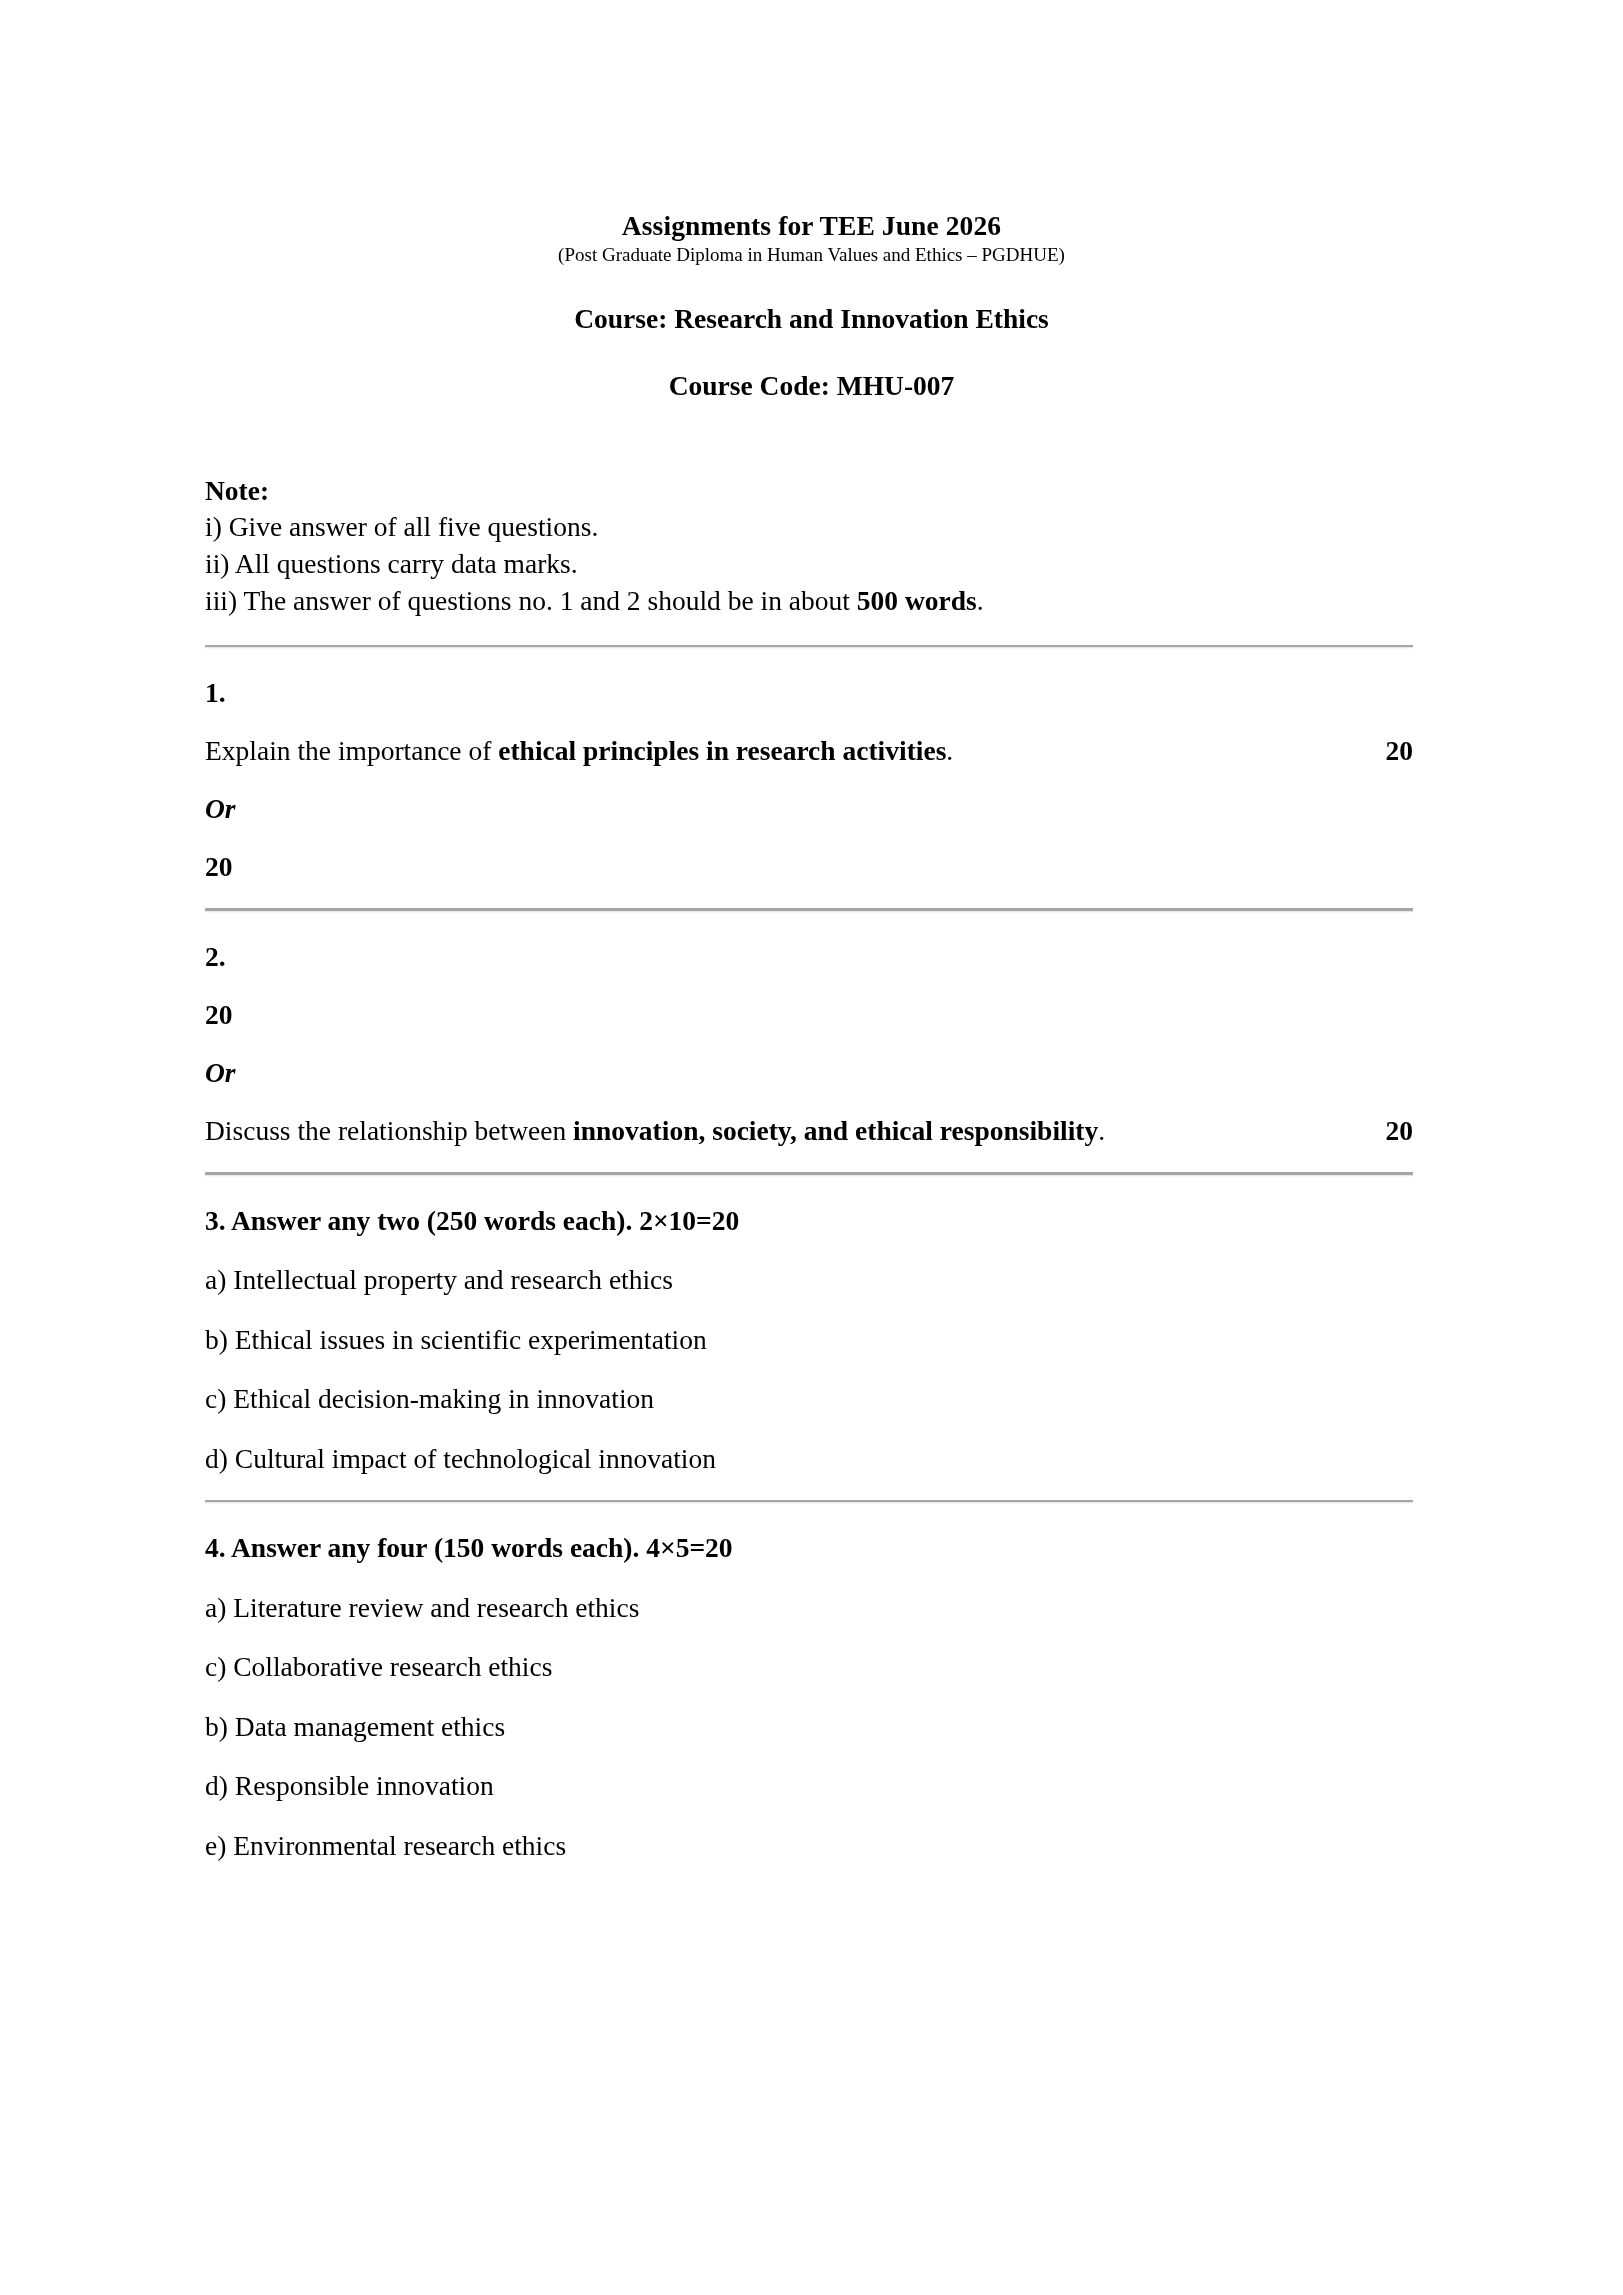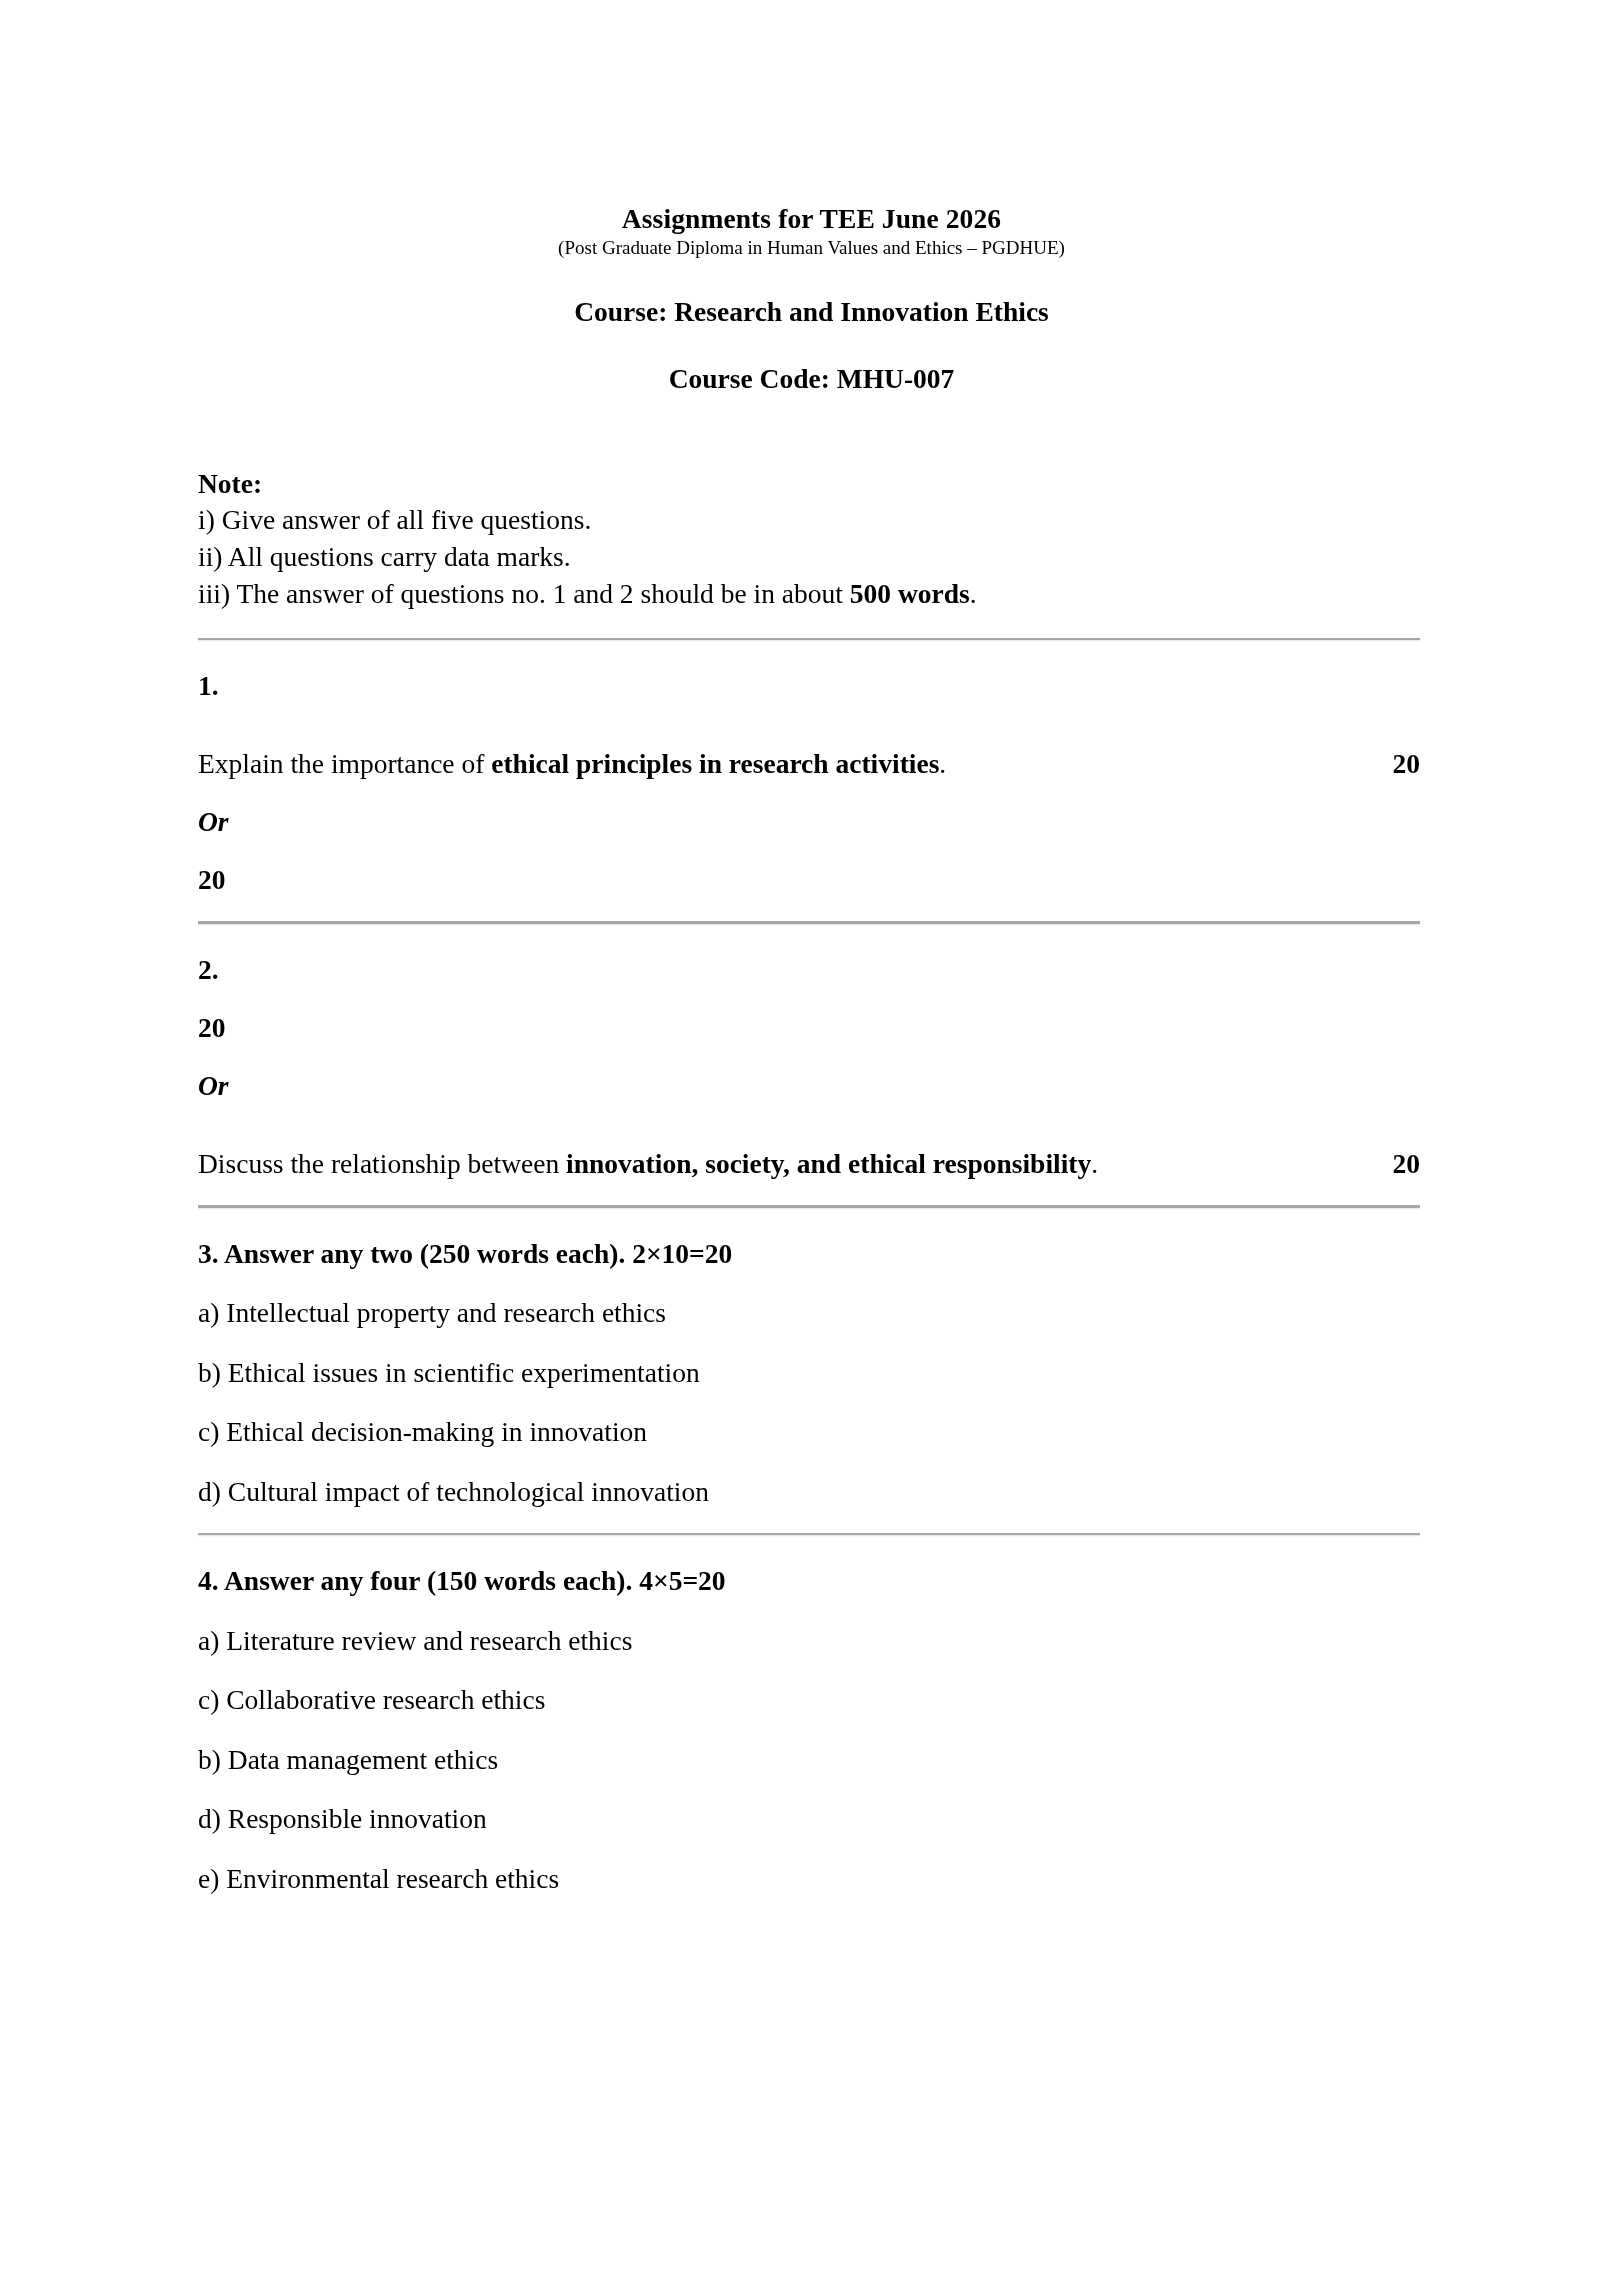--- a/index.html
+++ b/index.html
@@ -13,21 +13,21 @@
     font-family: "Liberation Serif", "DejaVu Serif", serif;
     color: #000000;
     -webkit-font-smoothing: antialiased;
   }
 
   .page {
     position: relative;
     width: 1623px;
     height: 2295px;
     box-sizing: border-box;
-    padding: 5px;
+    padding: 12px;
   }
 
   
   .header {
     padding-top: 196px;
     text-align: center;
   }
   .doc-title {
     font-size: 27.5px;
     font-weight: bold;
@@ -93,21 +93,21 @@
   }
   .q-line {
     font-size: 27.5px;
     font-weight: normal;
     margin-top: 26px;
     display: flex;
     align-items: baseline;
     justify-content: space-between;
     gap: 26px;
   }
-  .q-line .qtext { flex: 0 1 auto; margin-top: 20px; }
+  .q-line .qtext { flex: 0 1 auto; }
   .q-line .qtext b { font-weight: bold; }
   .q-line .marks {
     font-weight: bold;
     flex: 0 0 auto;
     white-space: nowrap;
   }
   .or-line {
     font-size: 27.5px;
     font-weight: bold;
     margin-top: 26px;

